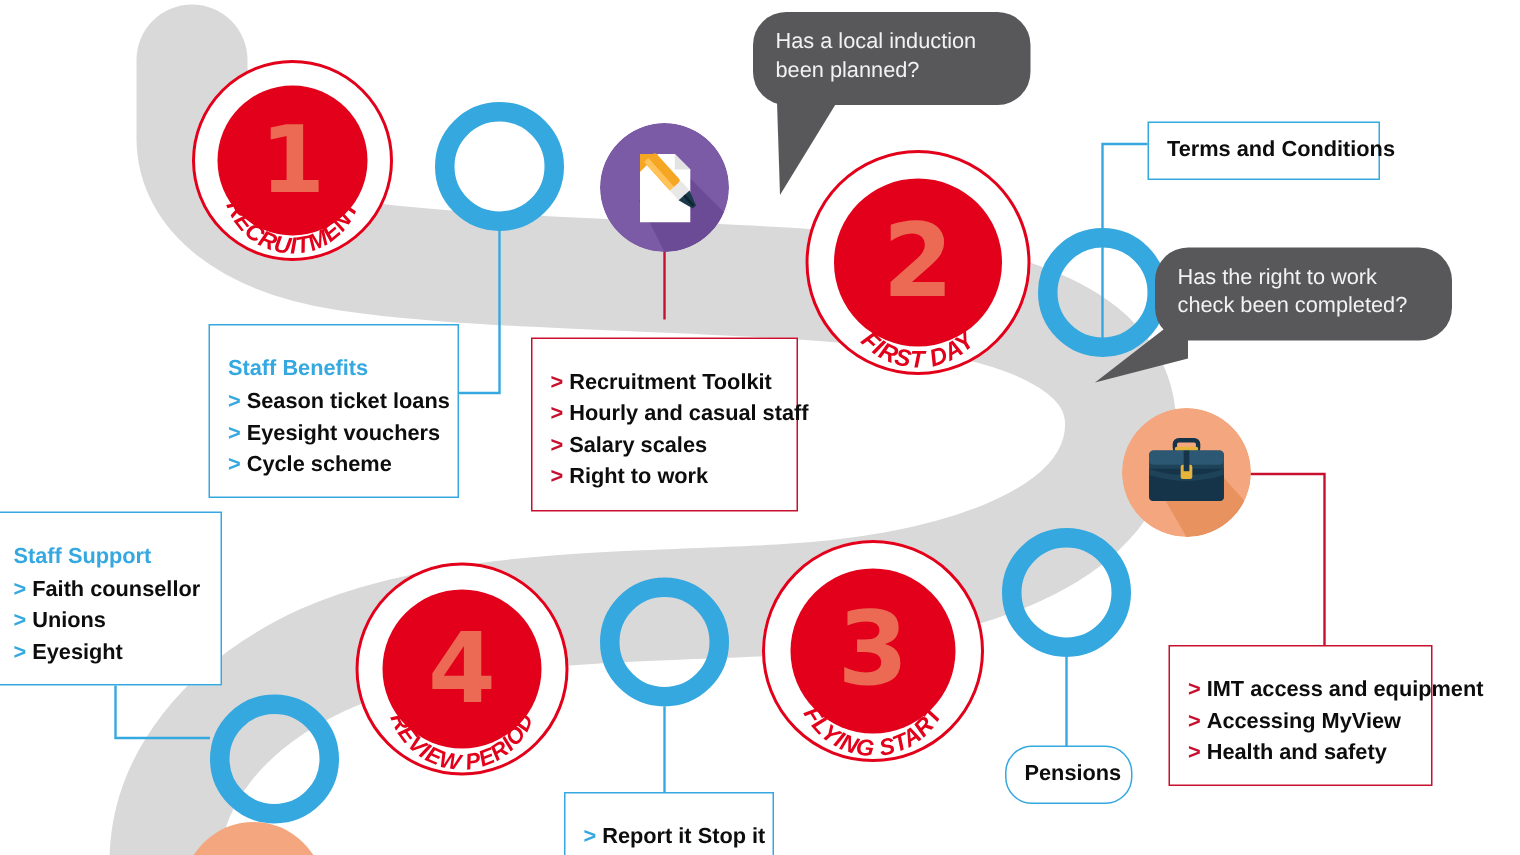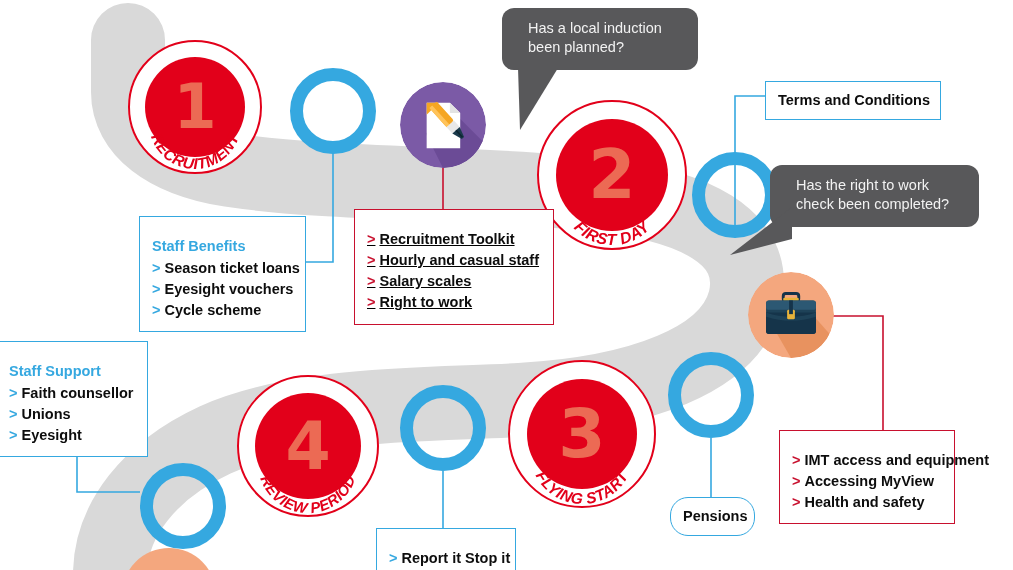--- a/index.html
+++ b/index.html
@@ -130,22 +130,22 @@
     line-height:1.46;
     white-space:nowrap;
   }
 
   
   .bubble{
     position:absolute;
     z-index:8;
     background:#58585A;
     color:#F2F2F2;
-    border-radius:12px;
-    padding:11px 15px 12px 26px;
+    border-radius:22px;
+    padding:11px 15px 12px 15px;
     font-size:14.5px;
     line-height:1.34;
   }
   .bubble .tail{
     position:absolute;
     width:0;height:0;
   }
 </style>
 </head>
 <body>
@@ -286,30 +286,30 @@
 
   <div class="box blue" style="left:139px; top:216px; width:167px;">
     <div class="hd">Staff Benefits</div>
     <ul>
       <li><span class="ch">&gt;</span><span>Season ticket loans</span></li>
       <li><span class="ch">&gt;</span><span>Eyesight vouchers</span></li>
       <li><span class="ch">&gt;</span><span>Cycle scheme</span></li>
     </ul>
   </div>
 
-  <div class="box red" style="left:354px; top:209px; width:200px;text-decoration:underline;">
+  <div class="box red" style="left:354px; top:225px; width:178px;">
     <ul>
       <li><span class="ch">&gt;</span><span>Recruitment Toolkit</span></li>
       <li><span class="ch">&gt;</span><span>Hourly and casual staff</span></li>
       <li><span class="ch">&gt;</span><span>Salary scales</span></li>
       <li><span class="ch">&gt;</span><span>Right to work</span></li>
     </ul>
   </div>
 
-  <div class="box blue" style="left:765px; top:81px; width:176px; padding:8px 12px;">
+  <div class="box blue" style="left:765px; top:81px; width:155px; padding:8px 12px;">
     <div class="plain">Terms and Conditions</div>
   </div>
 
   <div class="box red" style="left:779px; top:430px; width:176px;">
     <ul>
       <li><span class="ch">&gt;</span><span>IMT access and equipment</span></li>
       <li><span class="ch">&gt;</span><span>Accessing MyView</span></li>
       <li><span class="ch">&gt;</span><span>Health and safety</span></li>
     </ul>
   </div>

